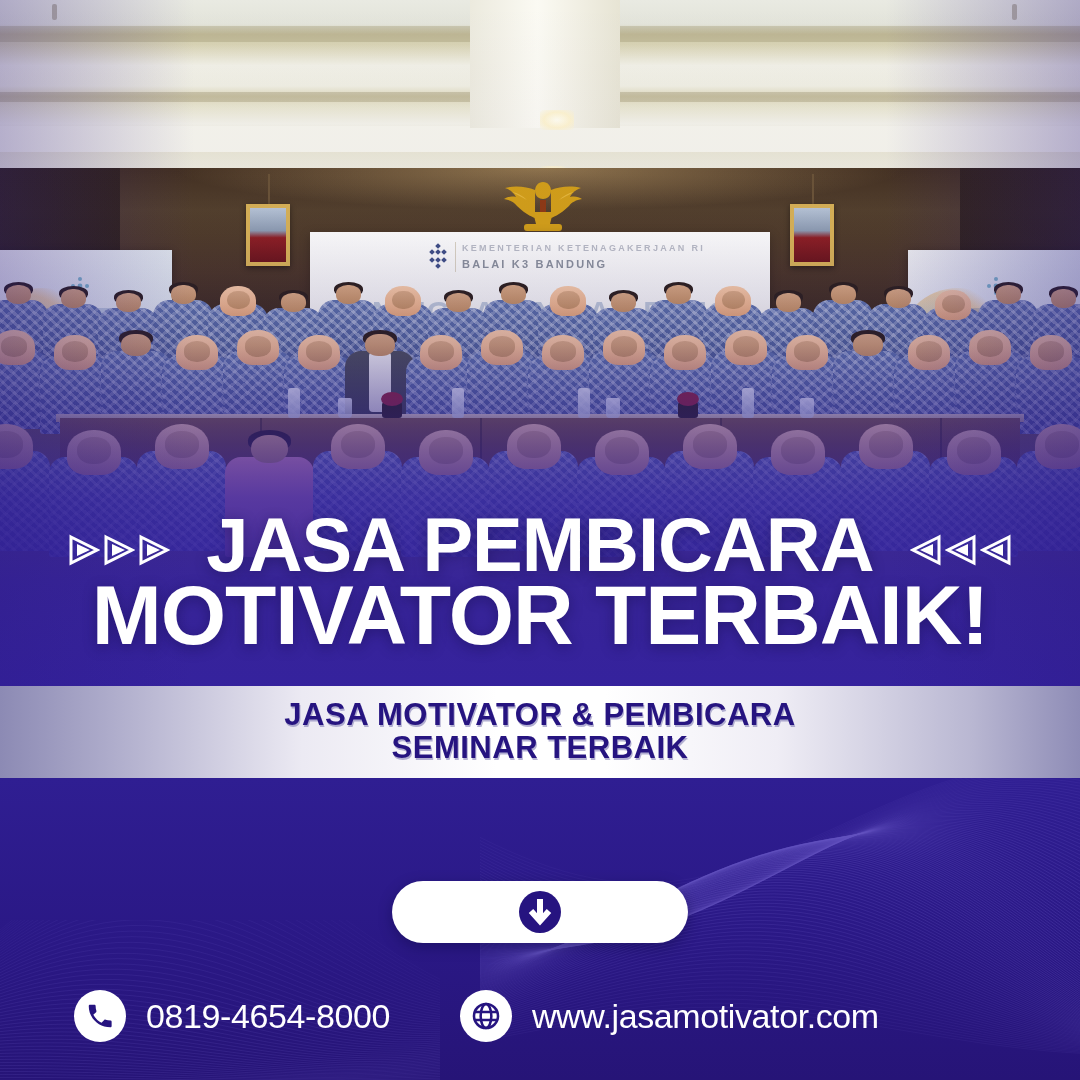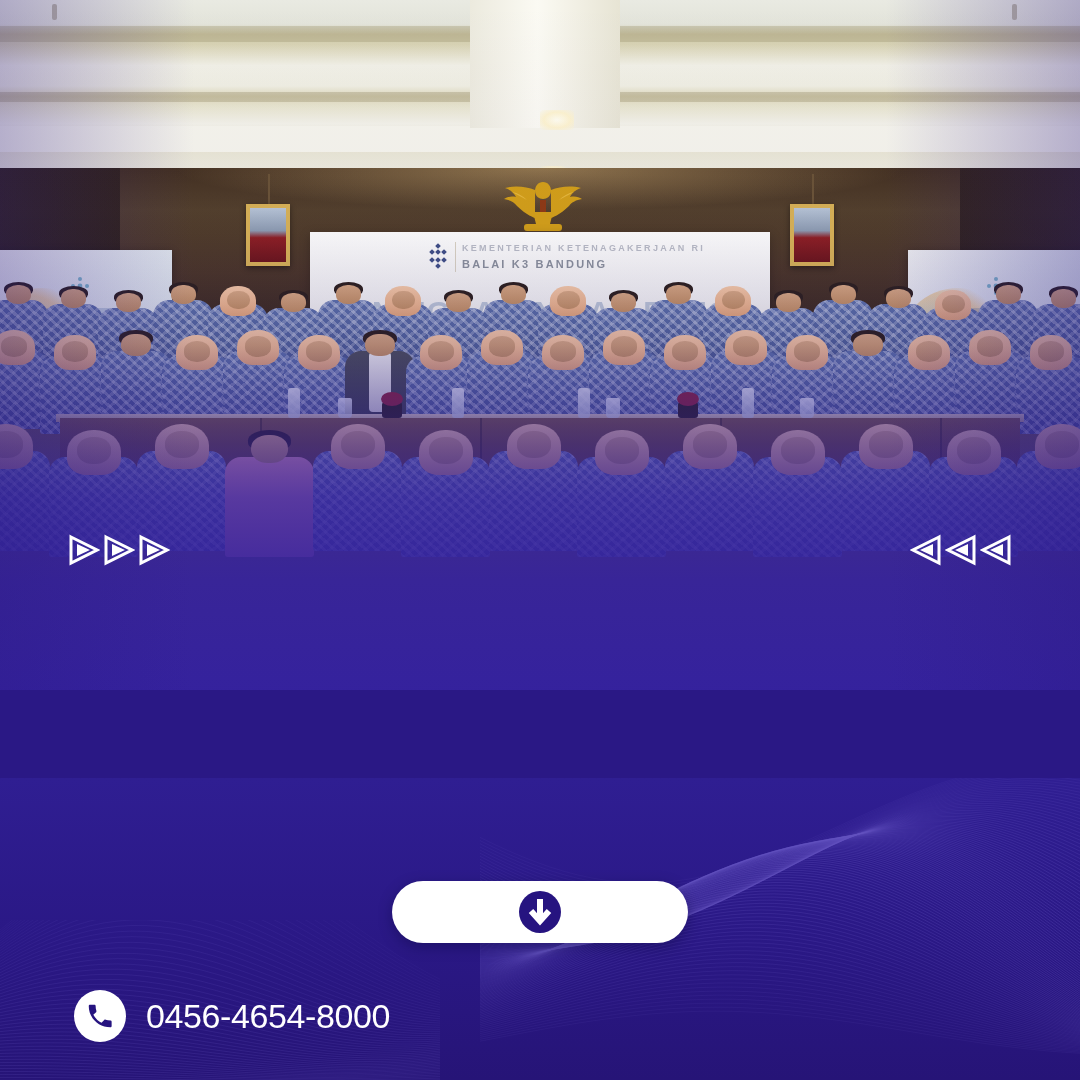--- a/index.html
+++ b/index.html
@@ -574,21 +574,29 @@
     <svg width="32" height="32" viewBox="0 0 32 32">
         <path d="M29 3 L3 16 L29 29 Z" fill="none" stroke="#fff" stroke-width="3"></path>
         <path d="M23 10 L10 16 L23 22 Z" fill="#fff"></path>
       </svg>
     <svg width="32" height="32" viewBox="0 0 32 32">
         <path d="M29 3 L3 16 L29 29 Z" fill="none" stroke="#fff" stroke-width="3"></path>
         <path d="M23 10 L10 16 L23 22 Z" fill="#fff"></path>
       </svg>
   </div>
 
-
+  <div class="headline">
+    <div class="hl1">JASA PEMBICARA</div>
+    <div class="hl2">MOTIVATOR TERBAIK!</div>
+  </div>
+
+  <div class="band">
+    <div class="l l1">JASA MOTIVATOR &amp; PEMBICARA</div>
+    <div class="l l2">SEMINAR TERBAIK</div>
+  </div>
 
   <div class="lower">
     <svg class="mesh" viewBox="0 0 640 340" preserveAspectRatio="none" id="mesh1">
         <path d="M -20 40.8 L 0 79.4 L 14 86.2 L 28 92.6 L 42 98.6 L 56 104.0 L 70 109.0 L 84 113.3 L 98 117.0 L 112 120.0 L 126 122.3 L 140 123.9 L 154 124.7 L 168 124.9 L 182 124.3 L 196 122.9 L 210 120.9 L 224 118.2 L 238 114.9 L 252 111.0 L 266 106.6 L 280 101.7 L 294 96.3 L 308 90.6 L 322 84.6 L 336 78.4 L 350 72.1 L 364 65.7 L 378 59.3 L 392 52.9 L 406 46.7 L 420 40.8 L 434 35.1 L 448 29.8 L 462 24.8 L 476 20.4 L 490 16.4 L 504 13.0 L 518 10.2 L 532 7.9 L 546 6.3 L 560 5.3 L 574 5.0 L 588 5.3 L 602 6.1 L 616 7.6 L 630 9.7 L 644 12.2 L 658 15.3" fill="none" stroke="#8f7fe8" stroke-width="0.7" opacity="0.16"></path>
         <path d="M -20 42.839999999999996 L 0 82.6 L 14 89.5 L 28 96.0 L 42 102.0 L 56 107.5 L 70 112.5 L 84 116.8 L 98 120.4 L 112 123.4 L 126 125.7 L 140 127.2 L 154 128.0 L 168 128.0 L 182 127.3 L 196 125.9 L 210 123.7 L 224 120.9 L 238 117.5 L 252 113.4 L 266 108.8 L 280 103.8 L 294 98.3 L 308 92.5 L 322 86.4 L 336 80.1 L 350 73.6 L 364 67.1 L 378 60.6 L 392 54.3 L 406 48.0 L 420 42.1 L 434 36.4 L 448 31.1 L 462 26.2 L 476 21.8 L 490 17.9 L 504 14.6 L 518 11.8 L 532 9.7 L 546 8.2 L 560 7.4 L 574 7.2 L 588 7.7 L 602 8.7 L 616 10.4 L 630 12.6 L 644 15.3 L 658 18.5" fill="none" stroke="#8f7fe8" stroke-width="0.7" opacity="0.17"></path>
         <path d="M -20 44.879999999999995 L 0 85.8 L 14 92.8 L 28 99.3 L 42 105.4 L 56 110.9 L 70 115.9 L 84 120.2 L 98 123.9 L 112 126.8 L 126 129.0 L 140 130.5 L 154 131.1 L 168 131.1 L 182 130.2 L 196 128.7 L 210 126.4 L 224 123.5 L 238 119.9 L 252 115.7 L 266 111.0 L 280 105.8 L 294 100.2 L 308 94.2 L 322 88.0 L 336 81.6 L 350 75.1 L 364 68.5 L 378 62.0 L 392 55.5 L 406 49.3 L 420 43.3 L 434 37.6 L 448 32.3 L 462 27.5 L 476 23.2 L 490 19.4 L 504 16.1 L 518 13.5 L 532 11.5 L 546 10.2 L 560 9.5 L 574 9.5 L 588 10.1 L 602 11.3 L 616 13.2 L 630 15.6 L 644 18.5 L 658 21.9" fill="none" stroke="#8f7fe8" stroke-width="0.7" opacity="0.18"></path>
         <path d="M -20 46.919999999999995 L 0 89.0 L 14 96.0 L 28 102.6 L 42 108.8 L 56 114.3 L 70 119.3 L 84 123.6 L 98 127.2 L 112 130.1 L 126 132.2 L 140 133.6 L 154 134.2 L 168 134.0 L 182 133.1 L 196 131.4 L 210 129.0 L 224 125.9 L 238 122.2 L 252 117.9 L 266 113.0 L 280 107.7 L 294 102.0 L 308 95.9 L 322 89.6 L 336 83.1 L 350 76.5 L 364 69.8 L 378 63.2 L 392 56.8 L 406 50.5 L 420 44.5 L 434 38.9 L 448 33.6 L 462 28.8 L 476 24.6 L 490 20.8 L 504 17.7 L 518 15.2 L 532 13.4 L 546 12.2 L 560 11.7 L 574 11.8 L 588 12.6 L 602 14.0 L 616 16.0 L 630 18.6 L 644 21.7 L 658 25.3" fill="none" stroke="#8f7fe8" stroke-width="0.7" opacity="0.18"></path>
         <path d="M -20 48.959999999999994 L 0 92.1 L 14 99.2 L 28 105.9 L 42 112.1 L 56 117.7 L 70 122.6 L 84 126.9 L 98 130.5 L 112 133.3 L 126 135.4 L 140 136.7 L 154 137.2 L 168 136.9 L 182 135.8 L 196 134.0 L 210 131.5 L 224 128.2 L 238 124.4 L 252 119.9 L 266 114.9 L 280 109.5 L 294 103.7 L 308 97.5 L 322 91.0 L 336 84.4 L 350 77.8 L 364 71.1 L 378 64.4 L 392 57.9 L 406 51.6 L 420 45.7 L 434 40.0 L 448 34.8 L 462 30.1 L 476 25.9 L 490 22.3 L 504 19.3 L 518 17.0 L 532 15.3 L 546 14.2 L 560 13.9 L 574 14.2 L 588 15.2 L 602 16.8 L 616 19.0 L 630 21.8 L 644 25.1 L 658 28.8" fill="none" stroke="#8f7fe8" stroke-width="0.7" opacity="0.19"></path>
         <path d="M -20 51 L 0 95.2 L 14 102.4 L 28 109.1 L 42 115.3 L 56 120.9 L 70 125.9 L 84 130.1 L 98 133.7 L 112 136.5 L 126 138.4 L 140 139.6 L 154 140.0 L 168 139.6 L 182 138.4 L 196 136.5 L 210 133.8 L 224 130.5 L 238 126.5 L 252 121.9 L 266 116.8 L 280 111.2 L 294 105.2 L 308 98.9 L 322 92.4 L 336 85.7 L 350 79.0 L 364 72.2 L 378 65.5 L 392 59.0 L 406 52.8 L 420 46.8 L 434 41.2 L 448 36.1 L 462 31.4 L 476 27.3 L 490 23.8 L 504 20.9 L 518 18.7 L 532 17.2 L 546 16.3 L 560 16.1 L 574 16.6 L 588 17.8 L 602 19.6 L 616 22.0 L 630 25.0 L 644 28.5 L 658 32.4" fill="none" stroke="#8f7fe8" stroke-width="0.7" opacity="0.20"></path>
         <path d="M -20 53.04 L 0 98.3 L 14 105.6 L 28 112.3 L 42 118.5 L 56 124.2 L 70 129.1 L 84 133.3 L 98 136.8 L 112 139.5 L 126 141.4 L 140 142.5 L 154 142.8 L 168 142.3 L 182 141.0 L 196 138.9 L 210 136.1 L 224 132.6 L 238 128.5 L 252 123.7 L 266 118.5 L 280 112.8 L 294 106.7 L 308 100.3 L 322 93.7 L 336 86.9 L 350 80.1 L 364 73.3 L 378 66.6 L 392 60.1 L 406 53.8 L 420 47.9 L 434 42.3 L 448 37.3 L 462 32.7 L 476 28.7 L 490 25.3 L 504 22.6 L 518 20.5 L 532 19.1 L 546 18.4 L 560 18.4 L 574 19.1 L 588 20.5 L 602 22.5 L 616 25.1 L 630 28.3 L 644 31.9 L 658 36.1" fill="none" stroke="#8f7fe8" stroke-width="0.7" opacity="0.21"></path>
@@ -807,17 +815,29 @@
     </svg>
   </div>
 
   <div class="contact">
     <div class="citem c-phone">
       <span class="cicon">
         <svg width="30" height="30" viewBox="0 0 24 24">
             <path fill="#261480" d="M6.6 10.8c1.4 2.8 3.8 5.2 6.6 6.6l2.2-2.2c.3-.3.7-.4 1.1-.2 1.2.4 2.5.6 3.8.6.6 0 1 .4 1 1V20c0 .6-.4 1-1 1C10.6 21 3 13.4 3 4c0-.6.4-1 1-1h3.5c.6 0 1 .4 1 1 0 1.3.2 2.6.6 3.8.1.4 0 .8-.2 1.1l-2.3 2z"></path>
           </svg>
       </span>
-      <span class="ctext">0456-4654-8000</span>
+      <span class="ctext">0819-4654-8000</span>
+    </div>
+    <div class="citem c-web">
+      <span class="cicon">
+        <svg width="32" height="32" viewBox="0 0 24 24">
+            <g fill="none" stroke="#261480" stroke-width="1.9">
+              <circle cx="12" cy="12" r="9"></circle>
+              <ellipse cx="12" cy="12" rx="4" ry="9"></ellipse>
+              <path d="M3.3 9h17.4M3.3 15h17.4"></path>
+            </g>
+          </svg>
+      </span>
+      <span class="ctext">www.jasamotivator.com</span>
     </div>
   </div>
 
 </div>
 
 </body></html>

